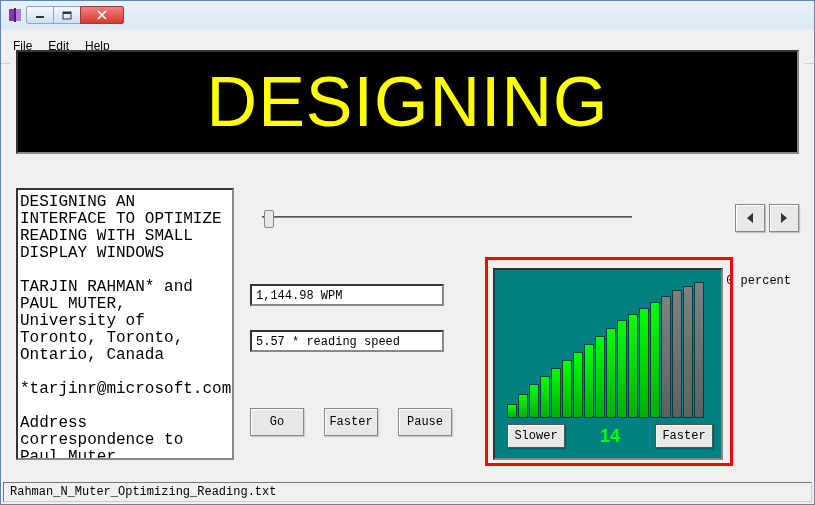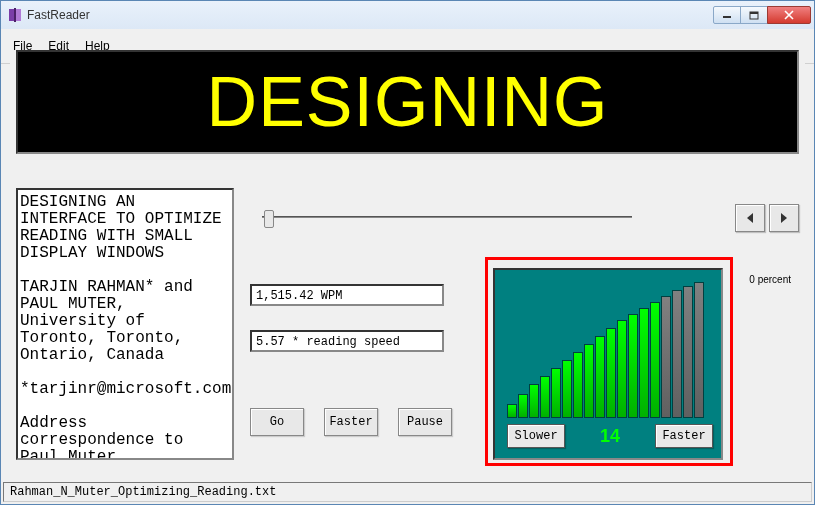--- a/index.html
+++ b/index.html
@@ -186,22 +186,22 @@
       border: 1px solid #888;
       box-shadow: inset 1px 1px 0 #fff, 1px 1px 1px rgba(0,0,0,0.15);
       font-family: "Courier New", monospace;
       font-size: 12px;
       display: flex; align-items: center; justify-content: center;
     }
 
     .percent-label {
       position: absolute;
       top: 224px; right: 14px;
-      font-family: Liberation Sans, sans-serif;
-      font-size: 10px;
+      font-family: Liberation Mono, monospace;
+      font-size: 12px;
     }
 
     .highlight-panel {
       position: absolute;
       top: 207px; right: 72px;
       width: 248px; height: 209px;
       border: 3px solid #ff0000;
       z-index: 5;
       pointer-events: none;
     }
@@ -280,21 +280,20 @@
 <div class="window">
 
   <div class="titlebar">
     <span class="app-icon">
       <svg width="16" height="16" viewBox="0 0 16 16">
         <rect x="2" y="2" width="6" height="12" fill="#7a3ea8"></rect>
         <rect x="8" y="2" width="6" height="12" fill="#b07ad6"></rect>
         <rect x="7" y="1" width="2" height="14" fill="#4a2068"></rect>
       </svg>
     </span>
-    <span class="title-text">FastReader</span>
     <div class="win-btns">
       <div class="win-btn">
         <svg width="10" height="8">
             <rect x="1" y="5" width="8" height="2" fill="#333"></rect>
           </svg>
       </div>
       <div class="win-btn">
         <svg width="10" height="9">
             <rect x="1" y="1" width="8" height="7" fill="none" stroke="#333" stroke-width="1"></rect>
             <rect x="1" y="1" width="8" height="2" fill="#333"></rect>
@@ -337,21 +336,21 @@
             <path d="M9 1 L3 6 L9 11 Z" fill="#333"></path>
           </svg>
       </div>
       <div class="nav-btn">
         <svg width="12" height="12">
             <path d="M3 1 L9 6 L3 11 Z" fill="#333"></path>
           </svg>
       </div>
     </div>
 
-    <div class="stat-field wpm-field">1,515.42 WPM</div>
+    <div class="stat-field wpm-field">1,144.98 WPM</div>
     <div class="stat-field speed-field">5.57 * reading speed</div>
 
     <div class="ctrl-btns">
       <div class="ctrl-btn">Go</div>
       <div class="ctrl-btn">Faster</div>
       <div class="ctrl-btn">Pause</div>
     </div>
 
     <div class="percent-label">0 percent</div>
 

